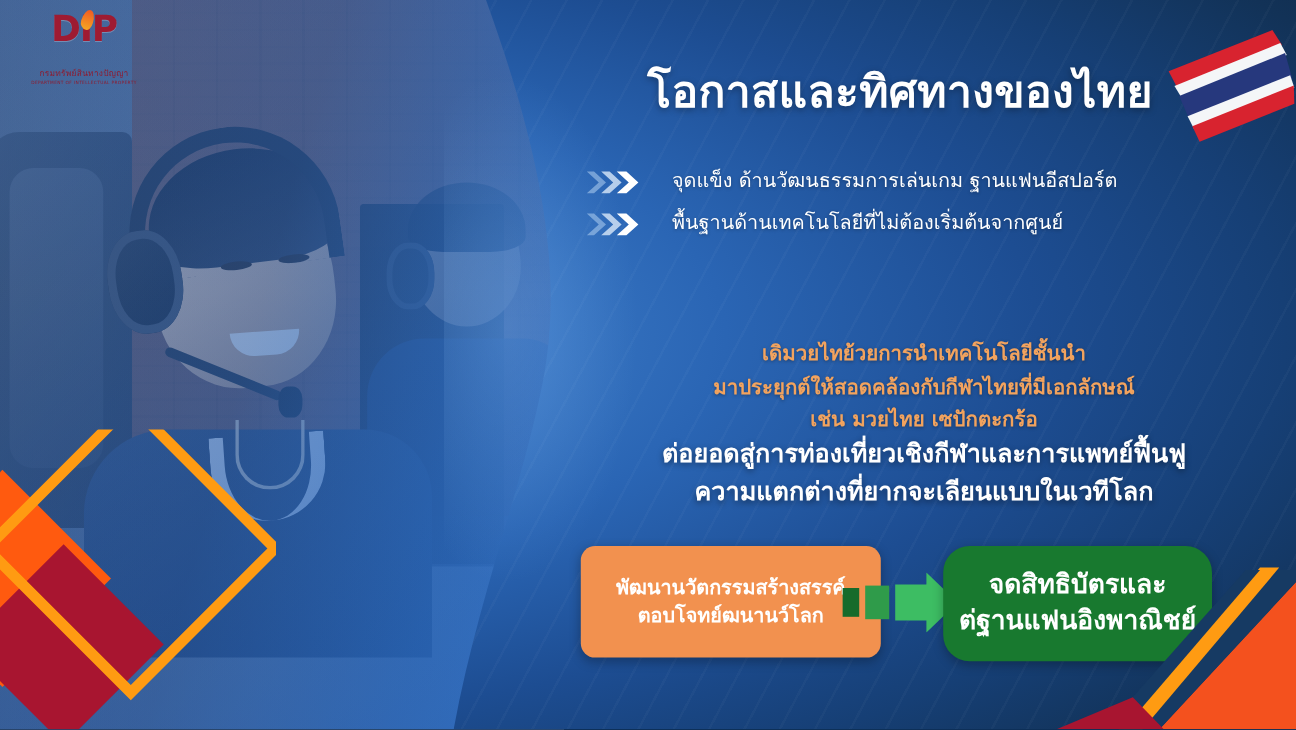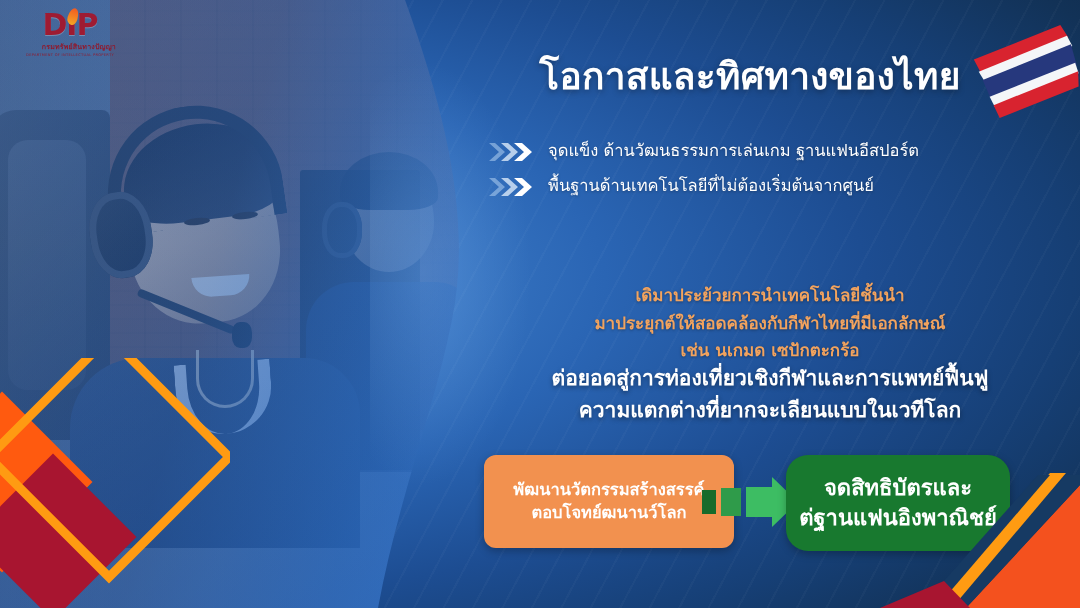--- a/index.html
+++ b/index.html
@@ -176,23 +176,22 @@
     color:#9e1b32;line-height:1;
     text-shadow:0 1px 0 rgba(255,255,255,.25);
   }
   .logo-flame{
     position:absolute;left:44px;top:-2px;width:10px;height:17px;
     background:linear-gradient(180deg,#f05a22,#f5a623);
     border-radius:54% 46% 42% 58%/62% 58% 42% 38%;
     transform:rotate(16deg);
   }
   .logo-th{
-    font-size:7px;color:#8f1a2e;font-weight:700;margin-top:1px;letter-spacing:.2px;
+    font-size:7px;color:#8f1a2e;font-weight:400;margin-top:15px;letter-spacing:.2px;
     white-space:nowrap;
-    text-align:right;
   }
   .logo-en{
     font-size:3.6px;color:#8f1a2e;letter-spacing:.3px;white-space:nowrap;margin-top:1px;
   }
 
   
   .flag{
     position:absolute;right:2px;top:32px;width:104px;height:80px;
     transform:rotate(-13deg);
   }
@@ -210,20 +209,21 @@
     text-shadow:0 2px 6px rgba(0,0,0,.35);
   }
 
   .bullets{position:absolute;left:18px;top:138px;width:590px;}
   .bullet{display:flex;align-items:flex-start;gap:14px;margin-bottom:8px;}
   .chev{flex:0 0 auto;margin-top:3px;width:46px;height:22px;}
   .chev svg{display:block;width:46px;height:22px;}
   .bullet-text{
     font-size:16.5px;color:#ffffff;line-height:1.62;font-weight:400;
     text-shadow:0 1px 3px rgba(0,0,0,.3);
+    margin-left:12px;
   }
 
   .para-orange{
     position:absolute;left:0;top:282px;width:600px;text-align:center;
     color:#f2a35e;font-size:17px;font-weight:700;line-height:1.62;
     text-shadow:0 1px 3px rgba(0,0,0,.35);
   }
   .para-white{
     position:absolute;left:0;top:363px;width:600px;text-align:center;
     color:#ffffff;font-size:21px;font-weight:700;line-height:1.5;
@@ -342,23 +342,23 @@
           </svg>
         </span>
         <span class="bullet-text">
           <span>พื้นฐานด้านเทคโนโลยีที่ไม่ต้องเริ่มต้นจากศูนย์</span><br>
         </span>
       </div>
 
     </div>
 
     <div class="para-orange">
-      <div>เดิมาประย้วยการนำเทคโนโลยีชั้นนำ</div>
+      <div>เดิมวยไทย้วยการนำเทคโนโลยีชั้นนำ</div>
       <div>มาประยุกต์ให้สอดคล้องกับกีฬาไทยที่มีเอกลักษณ์</div>
-      <div>เช่น นเกมด เซปักตะกร้อ</div>
+      <div>เช่น มวยไทย เซปักตะกร้อ</div>
     </div>
 
     <div class="para-white">
       <div>ต่อยอดสู่การท่องเที่ยวเชิงกีฬาและการแพทย์ฟื้นฟู</div>
       <div>ความแตกต่างที่ยากจะเลียนแบบในเวทีโลก</div>
     </div>
 
     <div class="pill-row">
 
       <div class="pill pill-orange">

